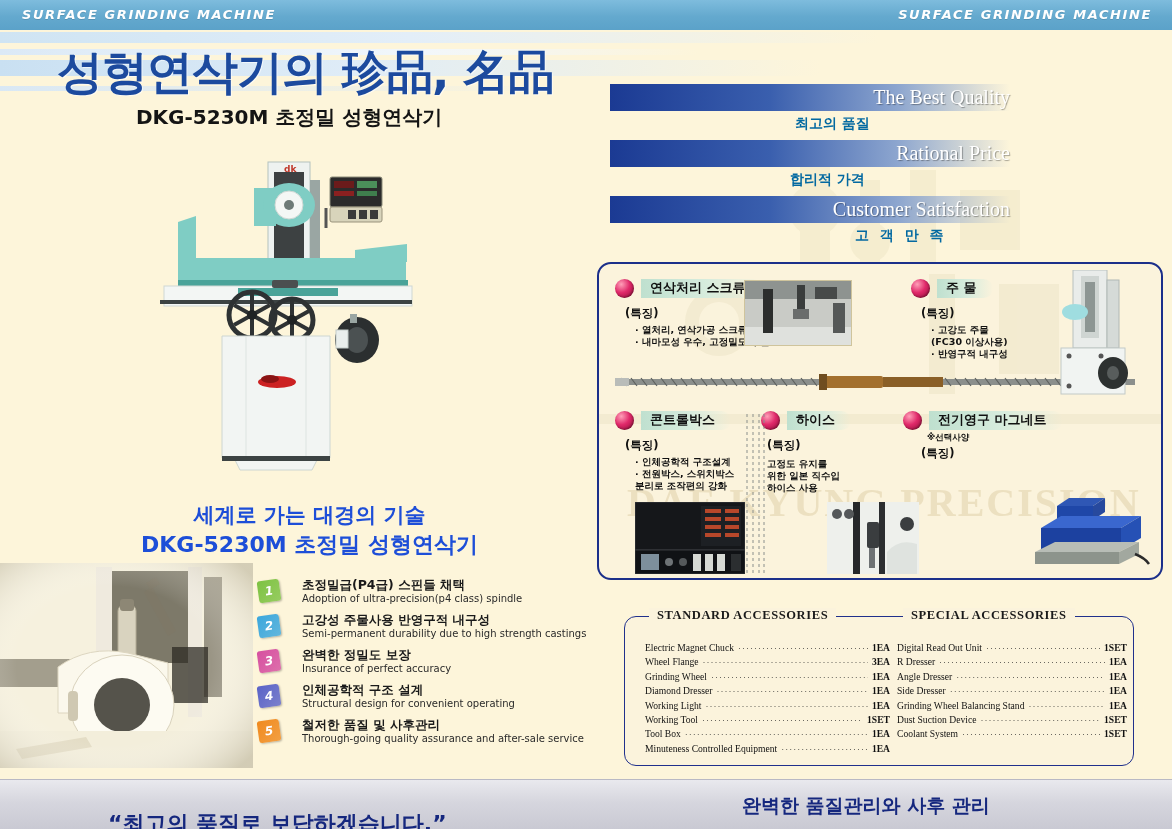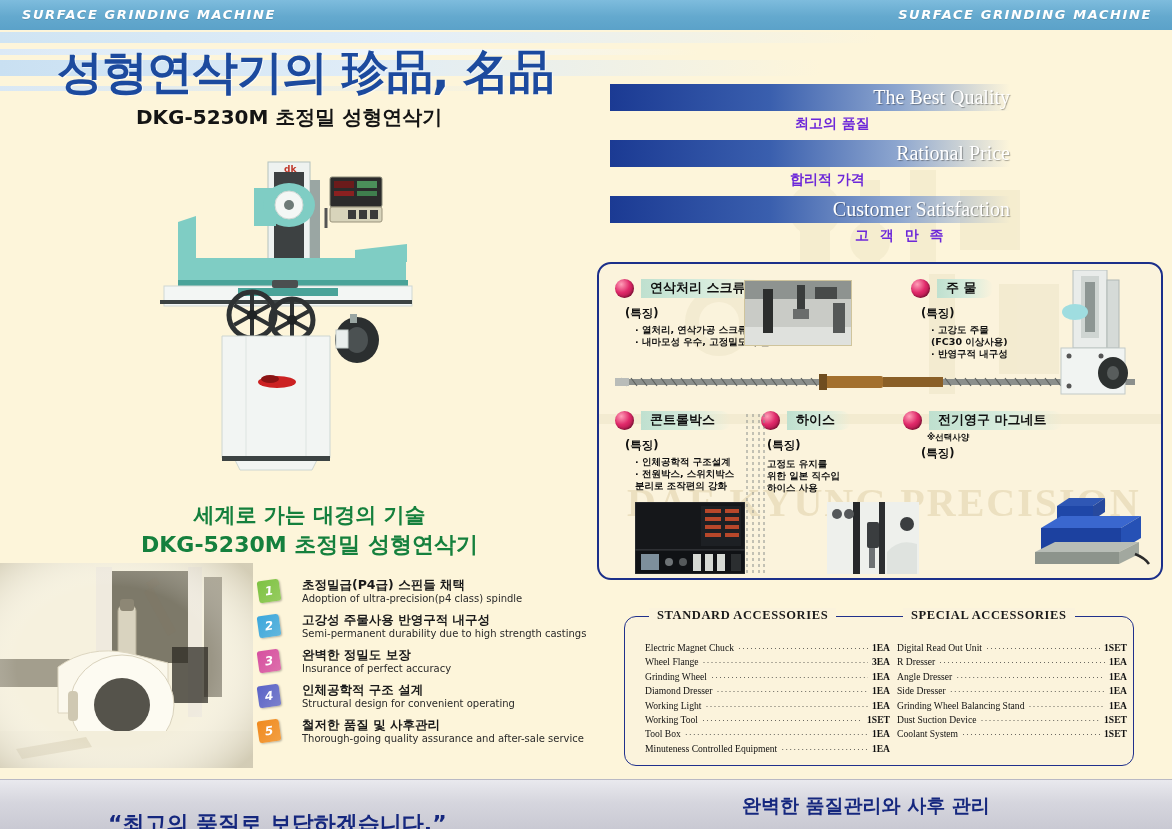--- a/index.html
+++ b/index.html
@@ -48,21 +48,21 @@
   }
 
   
   .machine-photo {
     position:absolute; left:150px; top:150px; width:330px; height:330px;
   }
 
   
   .tagline {
     position:absolute; left:0; top:500px; width:580px;
-    text-align:center; color:#15803d; font-weight:bold;
+    text-align:center; color:#1d4ed8; font-weight:bold;
     font-size:21px; line-height:30px; letter-spacing:0px;padding-left:39px;
   }
   .tagline .l2 { font-size:22px; }
 
   
   .photo-sepia {
     position:absolute; left:0; top:563px; width:253px; height:205px;
     background:
       radial-gradient(ellipse at 45% 55%, #ffffff 0%, #f7f3e2 35%, #e9e3cb 65%, #d6d0b6 100%);
     overflow:hidden;
@@ -87,21 +87,21 @@
     position:relative; height:27px; margin-bottom:4px;
     background:linear-gradient(90deg,#1b3a93 0%,#3a5fae 40%,#8da6cf 72%,rgba(253,245,218,0) 100%);
     display:flex; align-items:center;justify-content:flex-end;
   }
   .banner span {
     font-family:"Liberation Serif", serif;
     font-size:20px; color:#fff; padding-left:6px; white-space:nowrap;
     text-shadow:1px 1px 1px rgba(0,0,0,.35);
   }
   .ko-sub {
-    font-size:14px; font-weight:bold; color:#6d28d9;
+    font-size:14px; font-weight:bold; color:#0369a1;
     margin:3px 0 7px 0; white-space:nowrap;
   }
   .ko-sub.s1 { padding-left:185px; }
   .ko-sub.s2 { padding-left:180px; }
   .ko-sub.s3 { padding-left:245px; letter-spacing:3px; }
 
   
   .wm-machine {
     position:absolute; left:760px; top:150px; width:300px; height:250px;
     opacity:.18; pointer-events:none;

